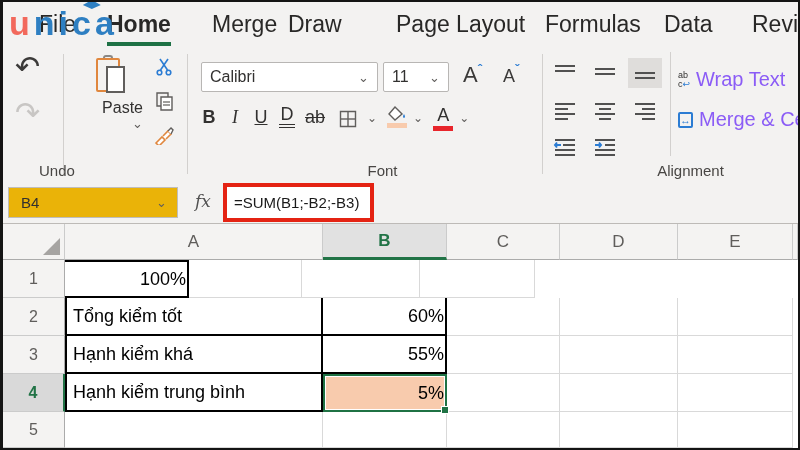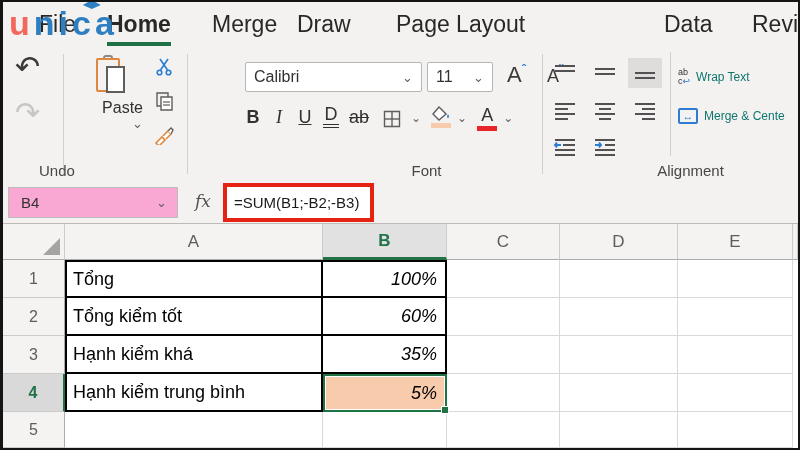--- a/index.html
+++ b/index.html
@@ -18,21 +18,21 @@
   .logo .lrest { color:#2e7fc2; position:relative; }
   .logo .cap { position:absolute; left:49px; top:-4px; width:18px; height:9px; background:#2e7fc2;
     clip-path:polygon(50% 0,100% 55%,50% 100%,0 55%); }
   
   .ribbon { position:absolute; left:0; top:44px; width:100%; height:136px; }
   .vdiv { position:absolute; top:8px; height:120px; width:1px; background:#d2d0ce; }
   .grp-label { position:absolute; bottom:3px; left:0; width:100%; text-align:center; font-size:15px; color:#484644;padding-left:36px; }
   .grp { position:absolute; top:0; height:136px; }
   .g-undo { left:0; width:60px; }
   .g-clip { left:60px; width:124px; }
-  .g-font { left:184px; width:355px;margin-left:44px; }
+  .g-font { left:184px; width:355px; }
   .g-align { left:539px; width:261px; }
   .ico-undo { position:absolute; left:12px; top:6px; font-size:30px; color:#3b3a39; line-height:1; }
   .ico-redo { position:absolute; left:12px; top:52px; font-size:30px; color:#c8c6c4; line-height:1; }
   
   .paste { position:absolute; left:16px; top:10px; width:64px; text-align:right; }
   .clipb { position:relative; width:30px; height:40px; margin:0 auto; }
   .clipb .board { position:absolute; left:0; top:2px; width:24px; height:34px; border:2px solid #e0873e; border-radius:2px; background:#f3f2f1; }
   .clipb .clip { position:absolute; left:7px; top:-1px; width:10px; height:6px; border:2px solid #8a8886; border-bottom:none; border-radius:3px 3px 0 0; }
   .clipb .page { position:absolute; left:10px; top:10px; width:19px; height:27px; background:#fff; border:2px solid #605e5c; }
   .paste-lbl { font-size:16px; color:#323130; margin-top:3px; }
@@ -57,28 +57,28 @@
   .swbtn { display:flex; flex-direction:column; align-items:center; line-height:1; padding-top:2px; }
   .swatch { width:20px; height:5px; margin-top:2px; }
   .fmt-a { font-size:18px; color:#323130; font-weight:400; }
   .chev2 { font-size:12px; color:#605e5c; align-self:center; margin-left:-4px; }
   
   .al-grid { position:absolute; left:6px; top:6px; }
   .al-ico { position:absolute; width:34px; height:30px; display:flex; align-items:center; justify-content:center; }
   .al-ico.sel { background:#dfdddb; }
   .wrapmerge { position:absolute; left:136px; top:0; width:125px; }
   .wm-item { position:absolute; left:0; display:flex; align-items:center; gap:6px; white-space:nowrap; overflow:hidden; width:125px; }
-  .wm-lbl { font-size:12px; color:#0f766e; }
+  .wm-lbl { font-size:20px; color:#8b5cf6; }
   .wrap-ico { font-size:9px; line-height:1; color:#323130; text-align:left; }
   .wrap-ico .blue { color:#2b7cd3; }
   .merge-ico { width:20px; height:16px; border:2px solid #2b7cd3; border-radius:2px; color:#2b7cd3;
     font-size:11px; line-height:12px; text-align:center; font-weight:700; }
   
   .fbar { position:absolute; left:0; top:180px; width:100%; height:42px; background:#f3f2f1; border-bottom:1px solid #bdbab7; }
-  .namebox { position:absolute; left:5px; top:5px; width:170px; height:31px; background:#f9a8d4; border:1px solid #bfbdbb;
+  .namebox { position:absolute; left:5px; top:5px; width:170px; height:31px; background:#eab308; border:1px solid #bfbdbb;
     display:flex; align-items:center; font-size:15px; color:#323130; padding:0 10px 0 12px; }
   .namebox .chev { margin-left:auto; }
   .fx { position:absolute; left:192px; top:9px; font-family:"DejaVu Serif","Liberation Serif",serif; font-style:italic; font-size:17px; color:#515151; }
   .fbox { position:absolute; left:220px; top:1px; width:151px; height:39px; background:#fff; border:4px solid #e42313;
     display:flex; align-items:center; font-size:15px; color:#1a1a1a; padding-left:7px; white-space:nowrap; }
   
   .sheet { position:absolute; left:0; top:222px; width:100%; height:226px; background:#fff; }
   .hdr-row { display:flex; height:36px; }
   .hdr { background:#f4f3f2; border-right:1px solid #cbcbcb; border-bottom:1px solid #ababab;
     display:flex; align-items:center; justify-content:center; font-size:17px; color:#5f5d5b; }
@@ -88,41 +88,42 @@
     border-left:17px solid transparent; border-bottom:17px solid #a6a4a2; }
   .wA{width:258px;} .wB{width:124px;} .wC{width:113px;} .wD{width:118px;} .wE{width:115px;} .wF{flex:1;}
   .row { display:flex; height:38px; }
   .row.last { height:36px; }
   .rh { width:62px; background:#f4f3f2; border-right:1px solid #ababab; border-bottom:1px solid #cbcbcb;
     display:flex; align-items:center; justify-content:center; font-size:16px; color:#5f5d5b; }
   .rh.selrow { background:#d9d9d9; color:#217346; font-weight:700; border-right:2px solid #217346; }
   .cell { border-right:1px solid #d9d9d9; border-bottom:1px solid #d9d9d9; }
   .tA, .tB { display:flex; align-items:center; font-size:18px; color:#000; border:0 solid #000; }
   .tA { border-left-width:2px; border-right-width:2px; border-bottom-width:2px; padding-left:6px; }
-  .tB { border-right-width:2px; border-bottom-width:2px; justify-content:flex-end; padding-right:8px;font-style:italic; }
+  .tB { border-right-width:2px; border-bottom-width:2px; justify-content:flex-end; padding-right:1px; }
   .rowfirst .tA, .rowfirst .tB { border-top-width:2px; }
   .tB.sel { background:#f8cbad; border:2px solid #1f7244; box-shadow:inset 0 0 0 1px #fff; position:relative; }
   .handle { position:absolute; right:-4px; bottom:-4px; width:8px; height:8px; background:#1f7244; border:1px solid #fff; z-index:3; }
   svg line, svg path, svg rect, svg circle { vector-effect:non-scaling-stroke; }
 </style>
 </head>
 <body>
 
 <div class="screen">
 
   <div class="tabrow">
     <div class="logo">
       <span class="lu">u</span>
       <span class="lrest"><span class="cap"></span><span>nica</span></span>
     </div>
     <div class="tab" style="left:36px">File</div>
     <div class="tab active" style="left:104px">Home</div>
     <div class="tab" style="left:209px">Merge</div>
-    <div class="tab" style="left:294px">Draw</div>
+    <div class="tab" style="left:285px">Draw</div>
     <div class="tab" style="left:393px">Page Layout</div>
+    <div class="tab" style="left:542px">Formulas</div>
     <div class="tab" style="left:661px">Data</div>
     <div class="tab" style="left:749px">Review</div>
   </div>
 
   <div class="ribbon">
     <div class="vdiv" style="left:60px"></div>
     <div class="vdiv" style="left:184px"></div>
     <div class="vdiv" style="left:539px"></div>
 
     <div class="grp g-undo">
@@ -314,42 +315,41 @@
       <div class="hdr wA">A</div>
       <div class="hdr wB selcol">B</div>
       <div class="hdr wC">C</div>
       <div class="hdr wD">D</div>
       <div class="hdr wE">E</div>
       <div class="hdr wF"></div>
     </div>
 
     <div class="row rowfirst">
       <div class="rh">1</div>
-      <div class="wA tA">Tổng</div>
       <div class="wB tB">100%</div>
       <div class="wC cell"></div>
       <div class="wD cell"></div>
       <div class="wE cell"></div>
       <div class="wF"></div>
     </div>
 
     <div class="row">
       <div class="rh">2</div>
       <div class="wA tA">Tổng kiểm tốt</div>
       <div class="wB tB">60%</div>
       <div class="wC cell"></div>
       <div class="wD cell"></div>
       <div class="wE cell"></div>
       <div class="wF"></div>
     </div>
 
     <div class="row">
       <div class="rh">3</div>
       <div class="wA tA">Hạnh kiểm khá</div>
-      <div class="wB tB">35%</div>
+      <div class="wB tB">55%</div>
       <div class="wC cell"></div>
       <div class="wD cell"></div>
       <div class="wE cell"></div>
       <div class="wF"></div>
     </div>
 
     <div class="row">
       <div class="rh selrow">4</div>
       <div class="wA tA">Hạnh kiểm trung bình</div>
       <div class="wB tB sel">

